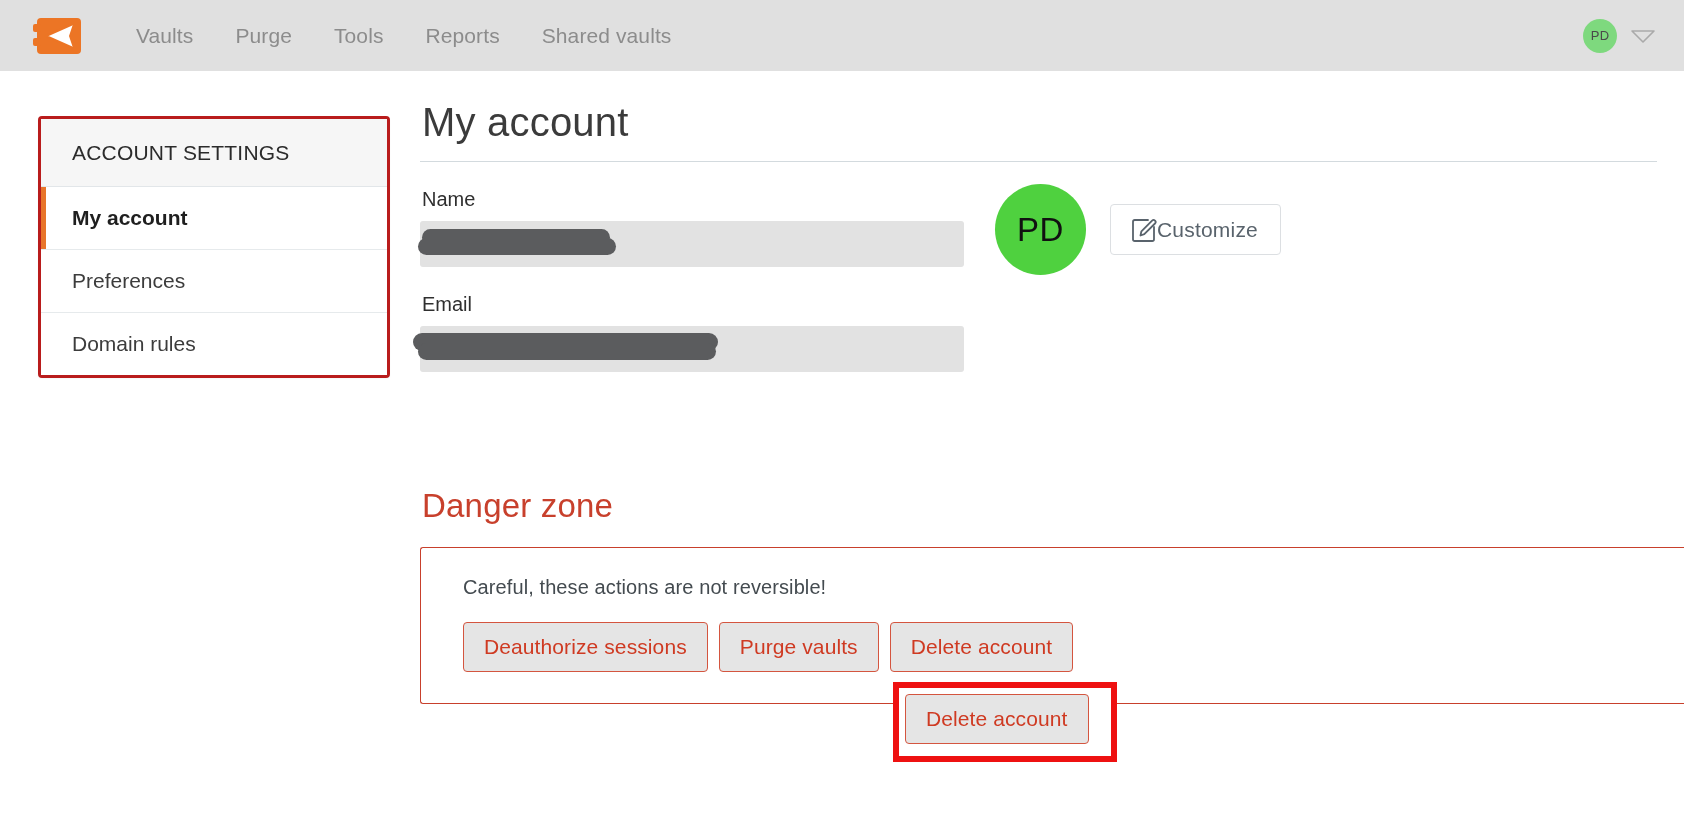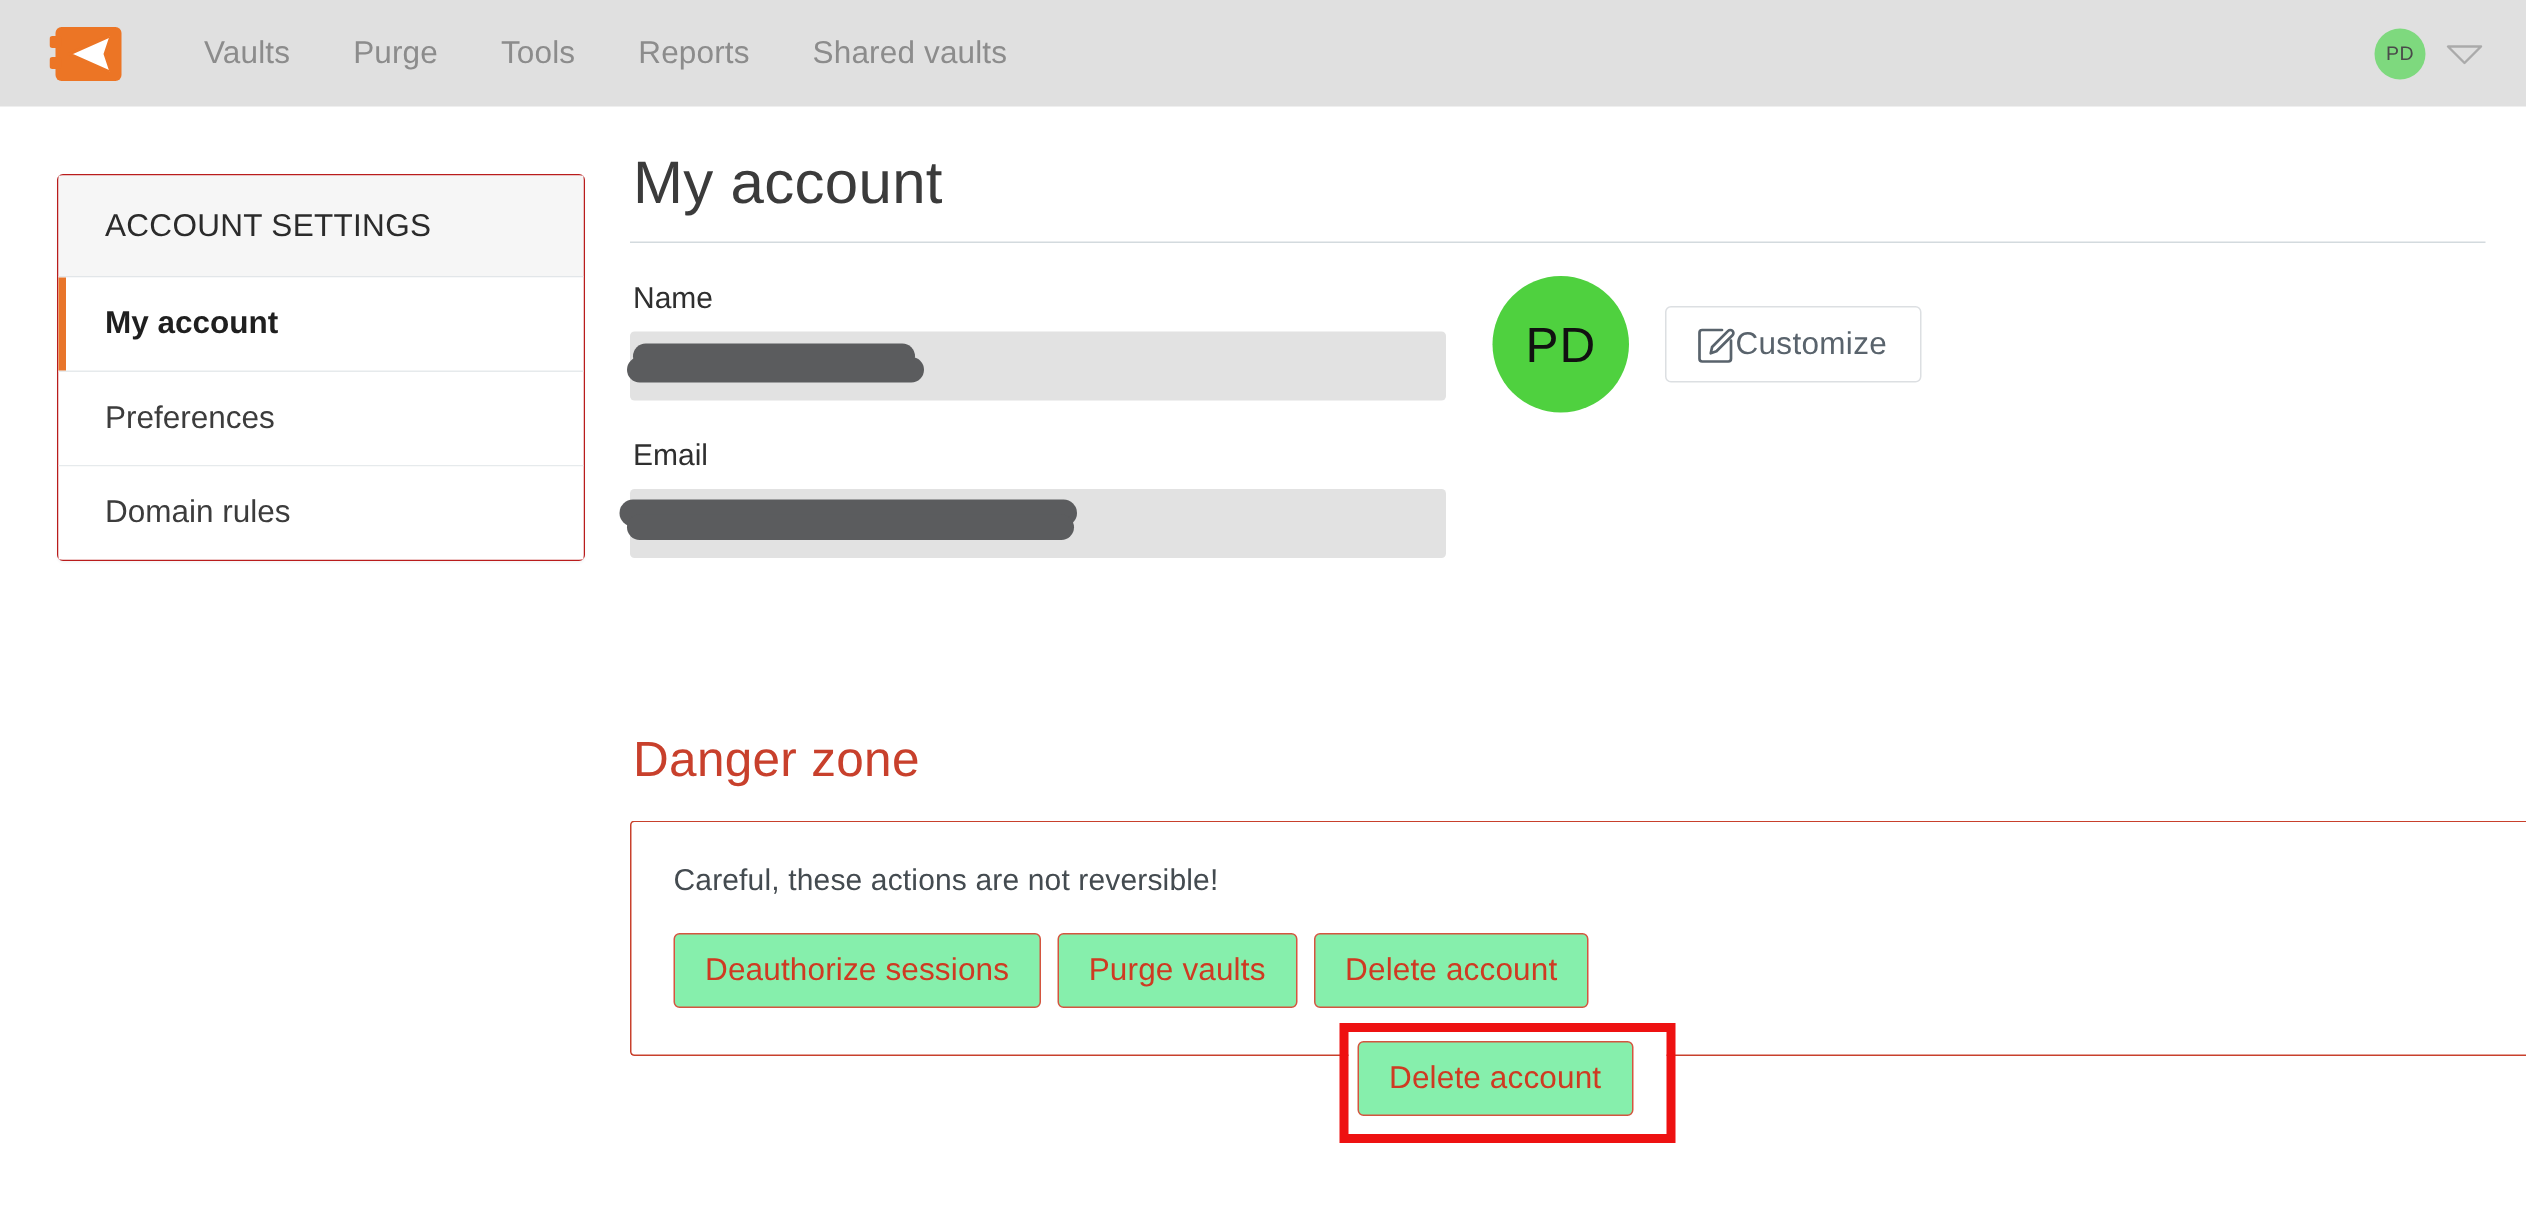--- a/index.html
+++ b/index.html
@@ -72,21 +72,21 @@
   }
   #topbar-caret { cursor: pointer; line-height: 0; }
 
   
   #sidebar {
     position: absolute;
     left: 38px;
     top: 116px;
     width: 352px;
     background: #ffffff;
-    border: 1px solid #b91c1c;
+    border: 3px solid #b91c1c;
     border-radius: 4px;
     box-sizing: border-box;
     box-shadow: 0 1px 2px rgba(0,0,0,0.04);
   }
   #sidebar-title {
     font-size: 21px;
     color: #2b2b2b;
     padding: 22px 0 21px 31px;
     background: #f6f6f6;
     border-bottom: 1px solid #e2e6e9;
@@ -210,37 +210,37 @@
     margin: 0 0 22px 2px;
     letter-spacing: 0.2px;
   }
   #danger-box {
     border: 1px solid #c8402c;
     border-right: none;
     border-radius: 3px 0 0 3px;
     width: 1264px;
     height: 157px;
     box-sizing: border-box;
-    padding: 28px 0 0 28px;
+    padding: 28px 0 0 42px;
     position: relative;
   }
   #danger-note {
     font-size: 20px;
     color: #444b50;
     margin-bottom: 23px;
     letter-spacing: 0.1px;
   }
   #danger-buttons {
     display: flex;
     gap: 11px;
   }
   .danger-button {
     border: 1px solid #d4553f;
     border-radius: 4px;
-    background: #86efac;
+    background: #e5e5e5;
     color: #cf3a22;
     font-size: 21px;
     padding: 12px 20px;
     cursor: pointer;
     white-space: nowrap;
     letter-spacing: 0.1px;
   }
 
   
   #delete-highlight {

